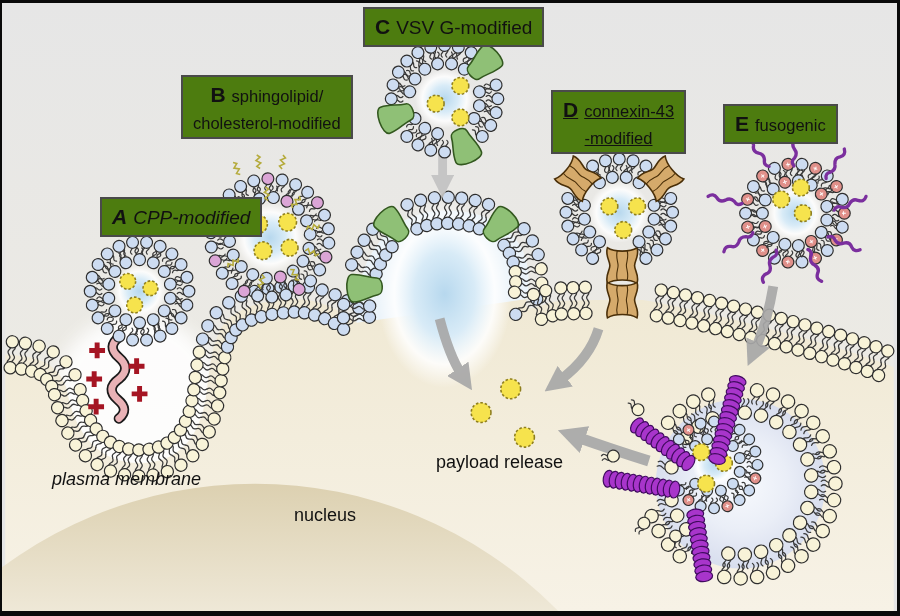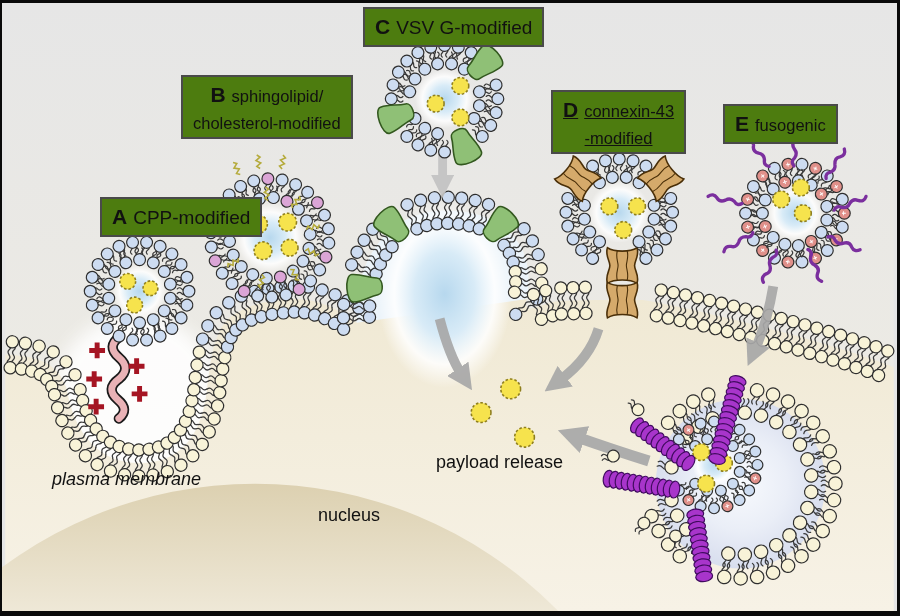--- a/index.html
+++ b/index.html
@@ -21,28 +21,28 @@
     border:2px solid #4a4a4a;
     padding:2px 10px;
     text-align:center;
     font-size:16.5px;
     line-height:1.5;
     color:#111;
     white-space:nowrap;
     z-index:5;
   }
   .lt{font-weight:bold;font-size:21px;margin-right:6px;}
-  #lb-a{left:98px;top:194px;font-size:19px;}
+  #lb-a{left:98px;top:194px;font-size:19px;font-style:italic;}
   #lb-b{left:179px;top:72px;}
   #lb-c{left:361px;top:4px;font-size:19px;}
   #lb-d{left:549px;top:87px;text-decoration:underline;}
   #lb-e{left:721px;top:62px;margin-top:39px;}
   .anno{position:absolute;font-size:18px;color:#111;z-index:5;white-space:nowrap;}
   #an-pm{left:50px;top:466px;font-style:italic;}
-  #an-nu{left:316px;top:502px;}
+  #an-nu{left:292px;top:502px;}
   #an-pr{left:434px;top:449px;text-align:right;}
 </style>
 </head>
 <body>
 
 <div id="figure">
   <svg id="scene" viewBox="0 0 900 616">
       <defs>
         <linearGradient id="bgG" x1="0" y1="0" x2="0" y2="430" gradientUnits="userSpaceOnUse">
           <stop offset="0" stop-color="#e6e6e6"></stop>

